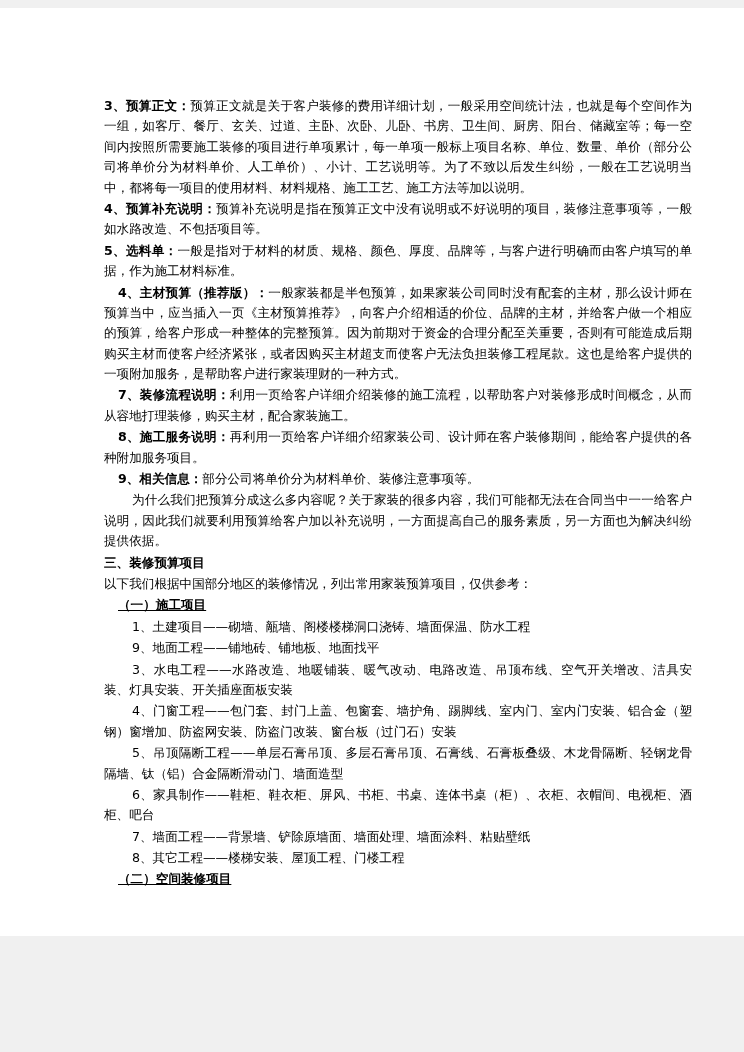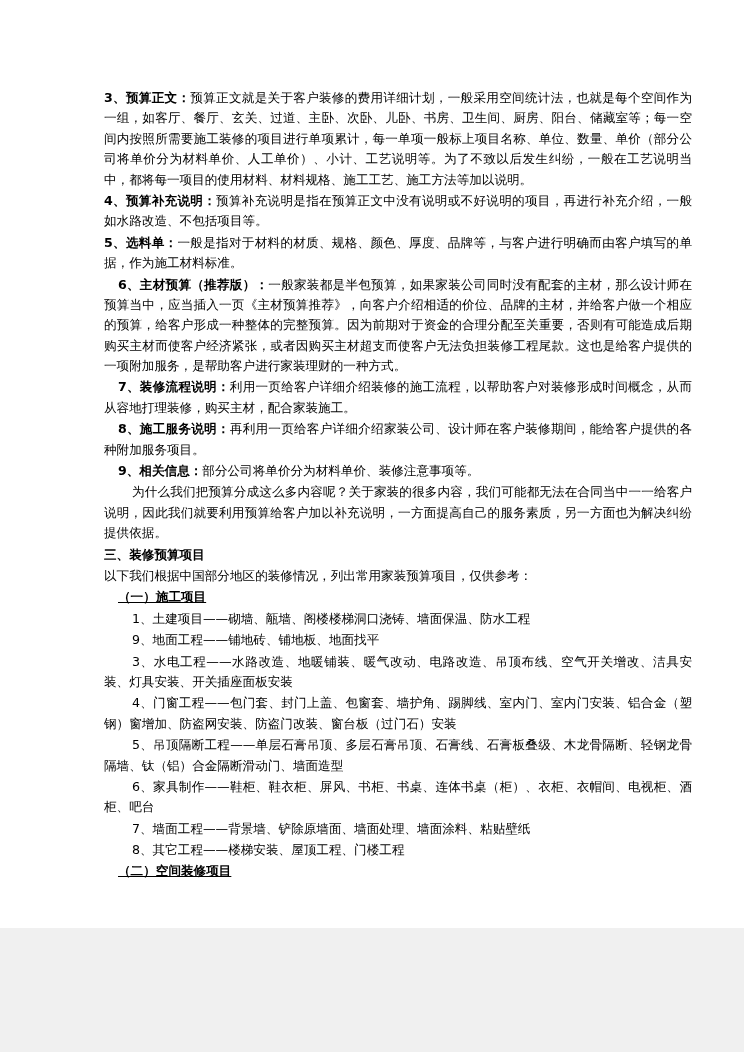--- a/index.html
+++ b/index.html
@@ -4,21 +4,21 @@
 <style>
   html, body {
     margin: 0;
     padding: 0;
     background: #f0f0f0;
   }
   .page {
     width: 744px;
     height: 928px;
     background: #ffffff;
-    margin: 0 auto;
+    margin: 8px auto;
     position: relative;
     box-sizing: border-box;
     padding: 88px 52px 40px 104px;
     font-family: "DejaVu Sans", "Liberation Sans", sans-serif;
     color: #000000;
     overflow: hidden;
   }
   .doc-body {
     font-size: 12.6px;
     line-height: 1.62;
@@ -53,25 +53,25 @@
   }
 </style>
 </head>
 <body>
 
 <div class="page">
   <div class="doc-body">
 
     <p class="para"><span class="bold-lead">3、预算正文：</span><span>预算正文就是关于客户装修的费用详细计划，一般采用空间统计法，也就是每个空间作为一组，如客厅、餐厅、玄关、过道、主卧、次卧、儿卧、书房、卫生间、厨房、阳台、储藏室等；每一空间内按照所需要施工装修的项目进行单项累计，每一单项一般标上项目名称、单位、数量、单价（部分公司将单价分为材料单价、人工单价）、小计、工艺说明等。为了不致以后发生纠纷，一般在工艺说明当中，都将每一项目的使用材料、材料规格、施工工艺、施工方法等加以说明。</span></p>
 
-    <p class="para"><span class="bold-lead">4、预算补充说明：</span><span>预算补充说明是指在预算正文中没有说明或不好说明的项目，再进行补充介绍，一般如水路改造、不包括项目等。</span></p>
+    <p class="para"><span class="bold-lead">4、预算补充说明：</span><span>预算补充说明是指在预算正文中没有说明或不好说明的项目，装修注意事项等，一般如水路改造、不包括项目等。</span></p>
 
     <p class="para"><span class="bold-lead">5、选料单：</span><span>一般是指对于材料的材质、规格、颜色、厚度、品牌等，与客户进行明确而由客户填写的单据，作为施工材料标准。</span></p>
 
-    <p class="indent1"><span class="bold-lead">6、主材预算（推荐版）：</span><span>一般家装都是半包预算，如果家装公司同时没有配套的主材，那么设计师在预算当中，应当插入一页《主材预算推荐》，向客户介绍相适的价位、品牌的主材，并给客户做一个相应的预算，给客户形成一种整体的完整预算。因为前期对于资金的合理分配至关重要，否则有可能造成后期购买主材而使客户经济紧张，或者因购买主材超支而使客户无法负担装修工程尾款。这也是给客户提供的一项附加服务，是帮助客户进行家装理财的一种方式。</span></p>
+    <p class="indent1"><span class="bold-lead">4、主材预算（推荐版）：</span><span>一般家装都是半包预算，如果家装公司同时没有配套的主材，那么设计师在预算当中，应当插入一页《主材预算推荐》，向客户介绍相适的价位、品牌的主材，并给客户做一个相应的预算，给客户形成一种整体的完整预算。因为前期对于资金的合理分配至关重要，否则有可能造成后期购买主材而使客户经济紧张，或者因购买主材超支而使客户无法负担装修工程尾款。这也是给客户提供的一项附加服务，是帮助客户进行家装理财的一种方式。</span></p>
 
     <p class="indent1"><span class="bold-lead">7、装修流程说明：</span><span>利用一页给客户详细介绍装修的施工流程，以帮助客户对装修形成时间概念，从而从容地打理装修，购买主材，配合家装施工。</span></p>
 
     <p class="indent1"><span class="bold-lead">8、施工服务说明：</span><span>再利用一页给客户详细介绍家装公司、设计师在客户装修期间，能给客户提供的各种附加服务项目。</span></p>
 
     <p class="indent1"><span class="bold-lead">9、相关信息：</span><span>部分公司将单价分为材料单价、装修注意事项等。</span></p>
 
     <p class="indent2"><span>为什么我们把预算分成这么多内容呢？关于家装的很多内容，我们可能都无法在合同当中一一给客户说明，因此我们就要利用预算给客户加以补充说明，一方面提高自己的服务素质，另一方面也为解决纠纷提供依据。</span></p>
 
     <p class="heading"><span>三、装修预算项目</span></p>

